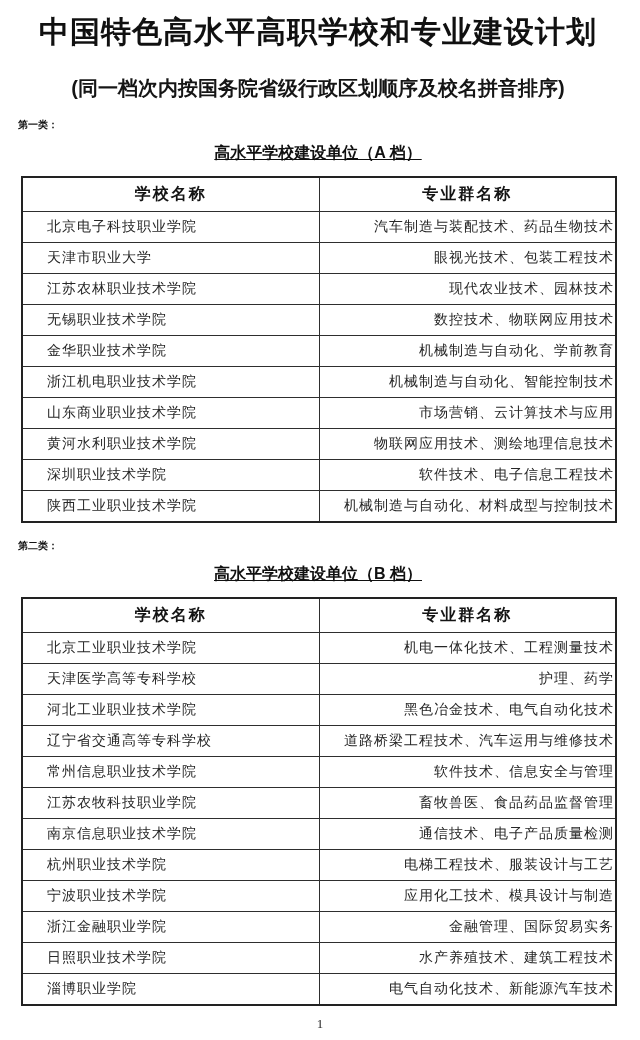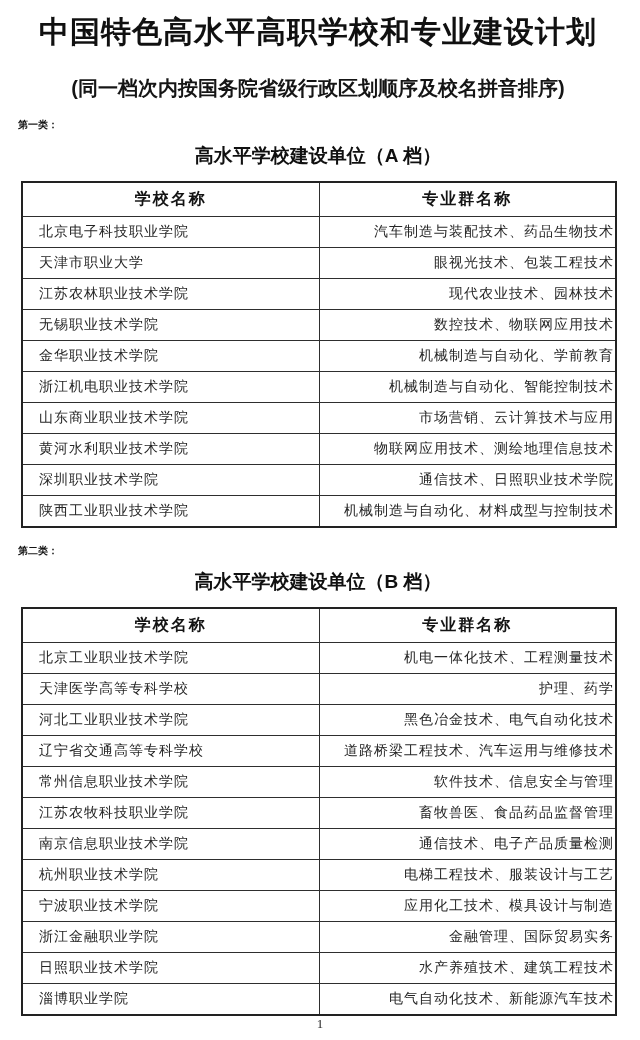--- a/index.html
+++ b/index.html
@@ -43,24 +43,25 @@
     margin-top: 16px;
     font-size: 10px;
     font-weight: 700;
     color: #141414;
     font-family: "Liberation Sans", "DejaVu Sans", sans-serif;
   }
   .table-title {
     margin-top: 11px;
     margin-bottom: 12px;
     text-align: center;
-    font-size: 19px;
+    font-size: 16px;
     font-weight: 700;
     color: #101010;
     font-family: "Liberation Sans", "DejaVu Sans", sans-serif;
+    text-decoration: underline;
   }
   table.roster {
     border-collapse: collapse;
     width: 596px;
     margin-left: 3px;
     table-layout: fixed;
     border: 2px solid #222222;
   }
   table.roster th,
   table.roster td {
@@ -78,21 +79,21 @@
   }
   table.roster td {
     height: 28px;
     font-size: 14px;
     color: #262626;
     letter-spacing: 1px;
   }
   table.roster td:first-child {
     width: 235px;
     text-align: left;
-    padding-left: 16px;
+    padding-left: 24px;
   }
   table.roster td:last-child {
     text-align: right;
   }
   .page-number {
     position: absolute;
     left: 0;
     right: 0;
     bottom: 8px;
     text-align: center;
@@ -148,21 +149,21 @@
         <tr>
           <td>山东商业职业技术学院</td>
           <td>市场营销、云计算技术与应用</td>
         </tr>
         <tr>
           <td>黄河水利职业技术学院</td>
           <td>物联网应用技术、测绘地理信息技术</td>
         </tr>
         <tr>
           <td>深圳职业技术学院</td>
-          <td>通信技术、日照职业技术学院</td>
+          <td>软件技术、电子信息工程技术</td>
         </tr>
         <tr>
           <td>陕西工业职业技术学院</td>
           <td>机械制造与自动化、材料成型与控制技术</td>
         </tr>
       </tbody>
   </table>
 
   <div class="category-label">第二类：</div>
 

